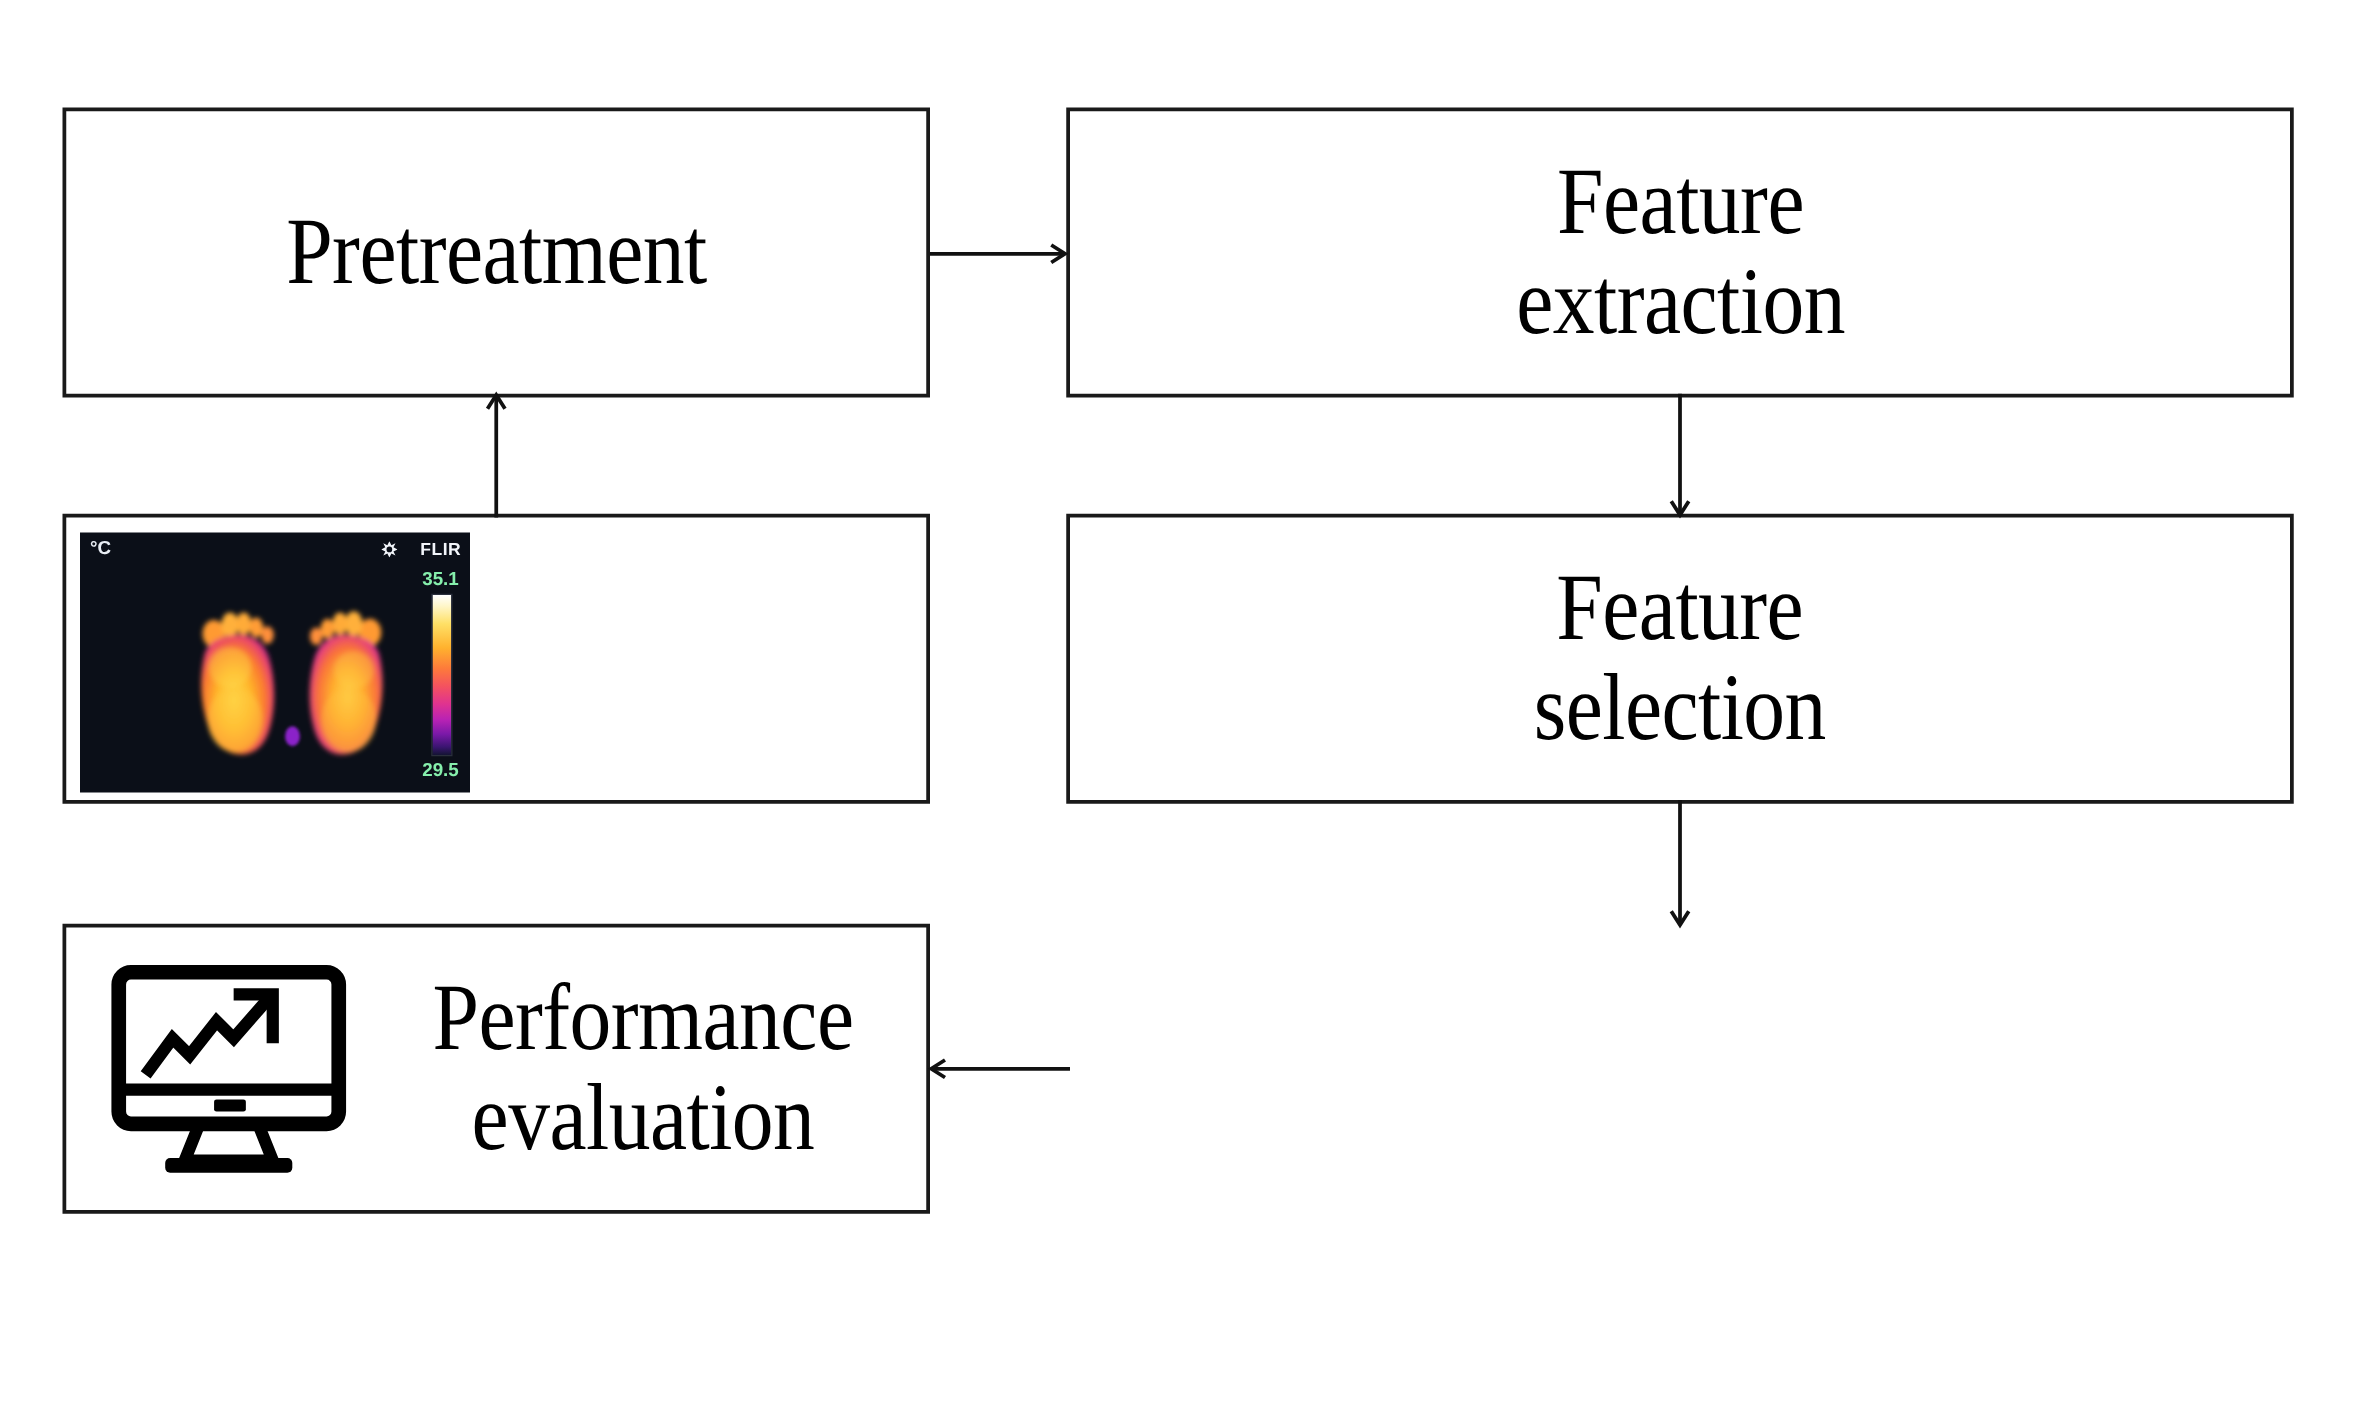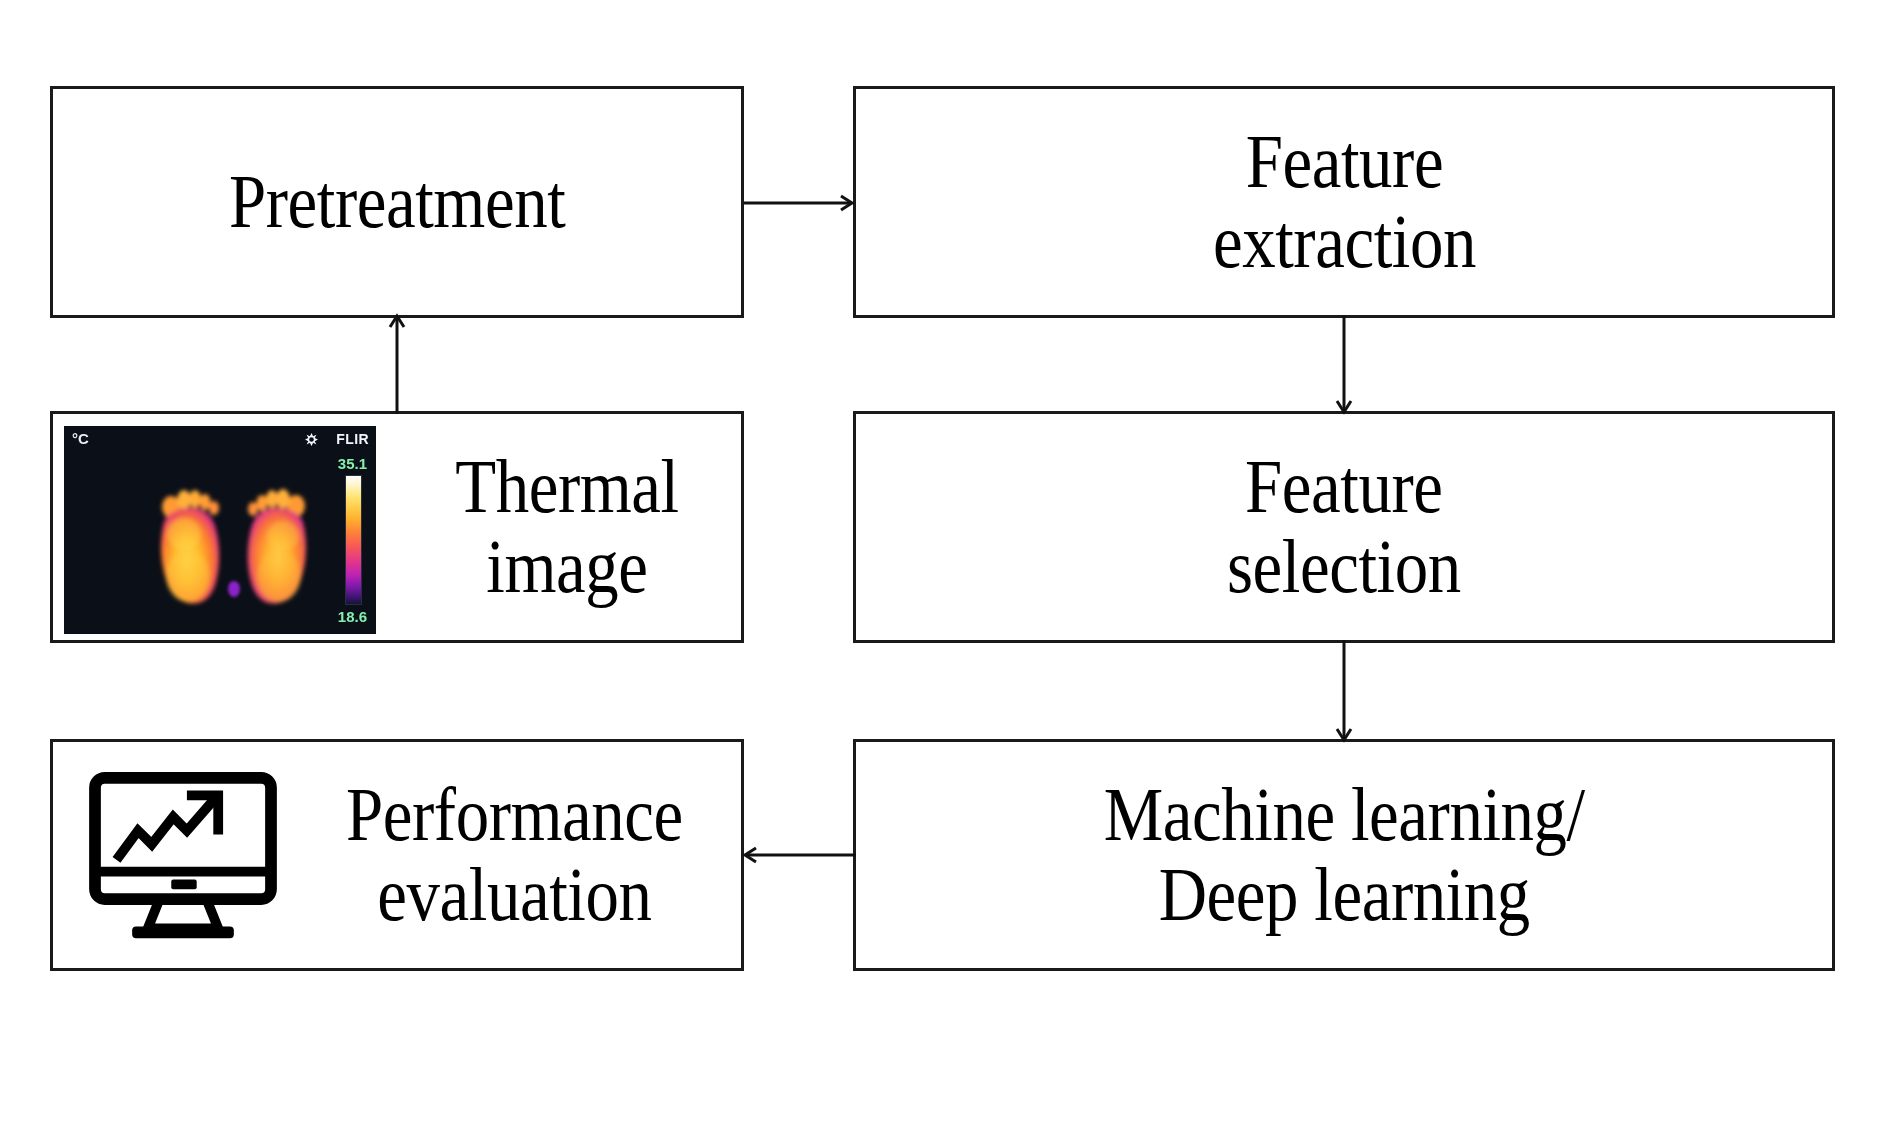--- a/index.html
+++ b/index.html
@@ -257,28 +257,24 @@
         <svg class="flir-mark" viewBox="0 0 24 24">
           <path d="M12 0 L15 6 L21 3 L18 9 L24 12 L18 15 L21 21 L15 18 L12 24 L9 18 L3 21 L6 15 L0 12 L6 9 L3 3 L9 6 Z" fill="#f2f5fa"></path>
           <circle cx="12" cy="12" r="4.2" fill="#0b0f18"></circle>
         </svg>
         <span class="flir-text">FLIR</span>
       </div>
 
       <div class="scale-wrap">
         <div class="scale-top">35.1</div>
         <div class="scale-bar"></div>
-        <div class="scale-bot">18.6</div>
+        <div class="scale-bot">29.5</div>
       </div>
     </div>
 
-    <div class="thermal-caption">
-      <div class="box-label">Thermal
-image</div>
-    </div>
   </div>
 
   <div class="box" id="box-feature-selection">
     <div class="box-label">Feature
 selection</div>
   </div>
 
   <div class="box" id="box-performance">
     <svg class="monitor-icon" viewBox="0 0 100 90">
 
@@ -295,24 +291,20 @@
       <polyline points="16,46 27,31 34,38 45,24 52,31 66,15" fill="none" stroke="#000" stroke-width="5" stroke-linejoin="miter" stroke-linecap="butt"></polyline>
       <polyline points="52,13 68,13 68,33" fill="none" stroke="#000" stroke-width="5" stroke-linejoin="miter" stroke-linecap="butt"></polyline>
     </svg>
 
     <div class="perf-caption">
       <div class="box-label">Performance
 evaluation</div>
     </div>
   </div>
 
-  <div class="box" id="box-ml">
-    <div class="box-label">Machine learning/
-Deep learning</div>
-  </div>
 
   <svg class="arrow" style="left:744px; top:130px; width:112px; height:34px;" viewBox="0 0 112 34">
     <line class="arrow-line" x1="0" y1="17" x2="107" y2="17"></line>
     <path class="arrow-head" d="M97 10 L108 17 L97 24"></path>
   </svg>
 
   <svg class="arrow" style="left:380px; top:258px; width:34px; height:100px;" viewBox="0 0 34 100">
     <line class="arrow-line" x1="17" y1="100" x2="17" y2="3"></line>
     <path class="arrow-head" d="M10 13 L17 2 L24 13"></path>
   </svg>

